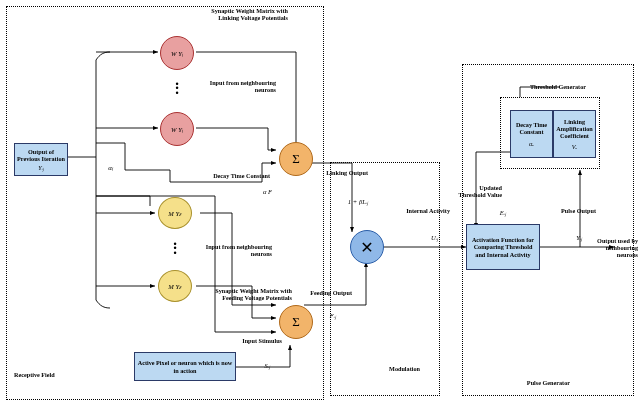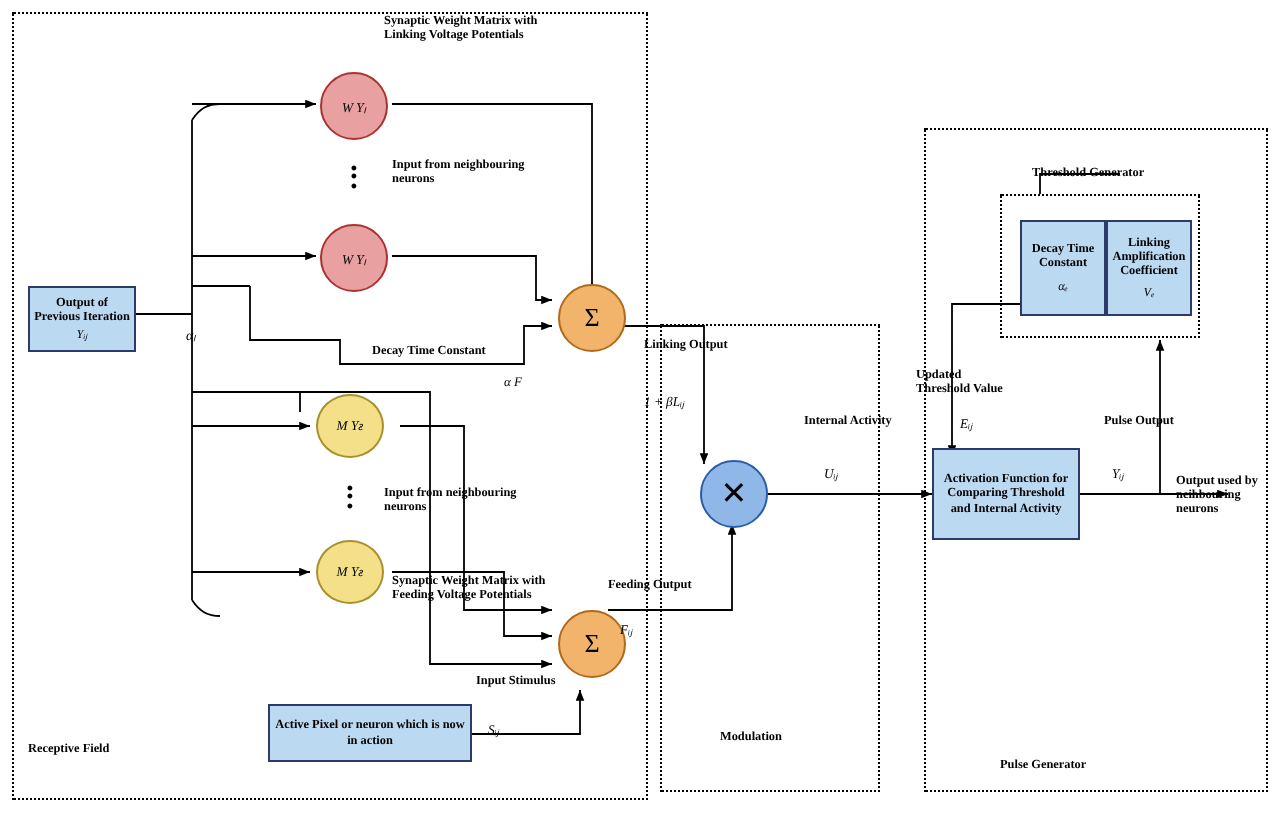--- a/index.html
+++ b/index.html
@@ -1,18 +1,18 @@
 <!DOCTYPE html>
 <html><head>
 <meta charset="utf-8">
 <style>
   html,body{margin:0;padding:0;background:#ffffff;}
   #root{position:relative;width:640px;height:407px;background:#ffffff;
         font-family:"Liberation Serif",serif;overflow:hidden;}
-  .lbl{position:absolute;font-size:6.2px;line-height:1.12;text-align:left;color:#000;
+  .lbl{position:absolute;font-size:6.2px;line-height:1.12;text-align:right;color:#000;
        font-family:"Liberation Serif",serif;}
   .lbl.b{font-weight:bold;}
   .box{position:absolute;box-sizing:border-box;border:1px solid #2b3a67;
        background:#bcd9f2;display:flex;align-items:center;justify-content:center;
        text-align:center;font-size:6.2px;font-weight:bold;line-height:1.15;color:#000;
        padding:1px;}
   .circ{position:absolute;box-sizing:border-box;border-radius:50%;
         border:1px solid #8a2b2b;display:flex;align-items:center;justify-content:center;
         font-size:6.6px;font-style:italic;color:#000;}
   .red{background:#e8a0a0;border-color:#a33;}

